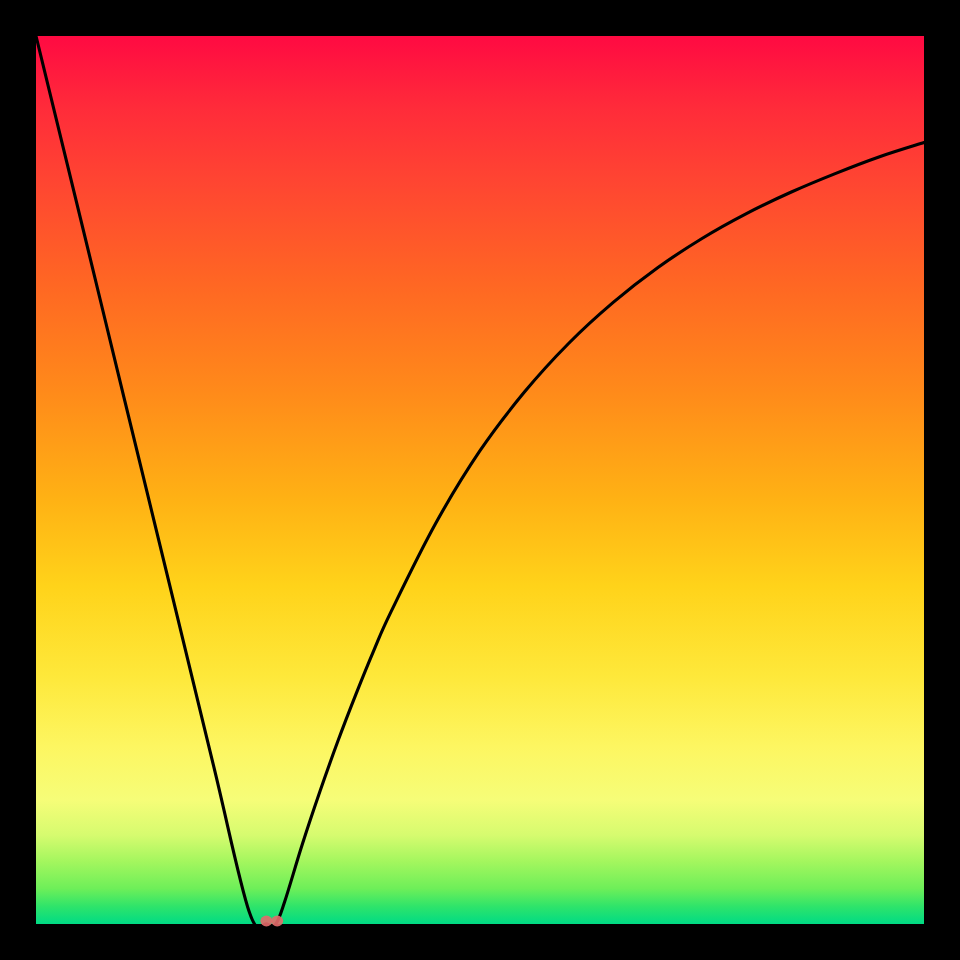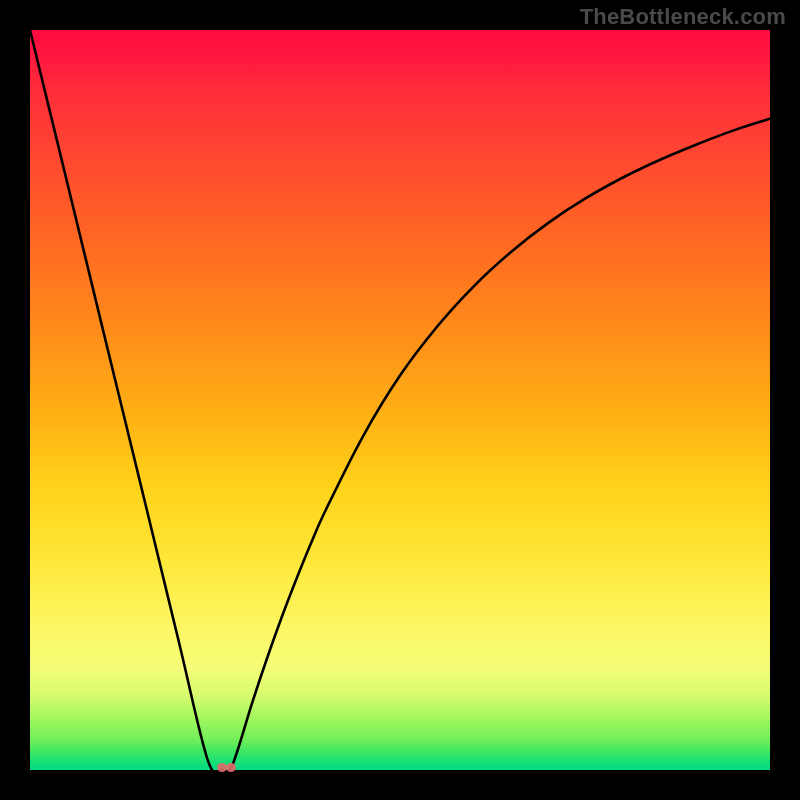--- a/index.html
+++ b/index.html
@@ -55,21 +55,20 @@
     position: absolute;
     border-radius: 50%;
     background: #e46a6a;
     opacity: 0.9;
   }
 </style>
 </head>
 <body>
 
 <div class="frame">
-  <div class="watermark">TheBottleneck.com</div>
   <div class="plot-area">
     <svg class="curve" viewBox="0 0 740 740">
       <path id="curve-path" fill="none" stroke="#000000" stroke-width="2.6" stroke-linejoin="round" stroke-linecap="round" d="M 0,0 C 6.66,27.305999999999987 23.68,96.95479999999992 37,151.69999999999993 C 50.32,206.44519999999994 60.68,249.39480000000003 74,304.14000000000004 C 87.32,358.88520000000005 97.68,401.09479999999996 111,455.84 C 124.32,510.5852 136.012,558.996 148,608.28 C 159.988,657.564 169.608,705.9304 177.6,729.64 C 185.59199999999998,753.3496 188.404,738.1351999999999 192.4,740 C 196.39600000000002,741.8648000000001 197.136,743.33 199.8,740 C 202.46400000000003,736.67 203.204,733.488 207.20000000000002,721.5 C 211.19600000000003,709.512 216.672,690.05 222,673.4 C 227.328,656.75 231.472,644.4512 236.8,629 C 242.12800000000001,613.5488 246.27200000000002,601.9456 251.60000000000002,587.56 C 256.928,573.1743999999999 261.072,562.5332 266.4,549.0799999999999 C 271.72799999999995,535.6267999999999 275.87199999999996,525.3408 281.2,512.8199999999999 C 286.528,500.2991999999999 286.676,498.70079999999996 296,479.52 C 305.324,460.3392 319.68,430.3692 333,406.26 C 346.32,382.1508 356.68,365.2936 370,345.58000000000004 C 383.32,325.86640000000006 393.68000000000006,312.85720000000003 407.00000000000006,296.74 C 420.32000000000005,280.6228 430.68,269.49319999999994 444,256.03999999999996 C 457.32,242.58679999999995 467.68,233.322 481,222 C 494.32,210.678 504.68,202.73039999999986 518,193.13999999999987 C 531.32,183.54959999999988 541.68,176.8452 555,168.72000000000003 C 568.32,160.59480000000005 578.68,154.92640000000003 592,148 C 605.32,141.07359999999997 615.68,136.2339999999999 629,130.2399999999999 C 642.32,124.24599999999991 652.68,120.02800000000005 666,114.70000000000005 C 679.32,109.37200000000004 689.68,105.3019999999999 703,100.63999999999987 C 716.32,95.97799999999985 733.34,90.93119999999993 740,88.79999999999995"></path>
     </svg>
     <div id="marker-a" class="marker" style="width: 10px; height: 9px; left: 187.4px; top: 732.54px; background: rgb(228, 106, 106);"></div>
     <div id="marker-b" class="marker" style="width: 10px; height: 9px; left: 196.28px; top: 732.54px; background: rgb(228, 106, 106);"></div>
   </div>
 </div>
 
 </body></html>

